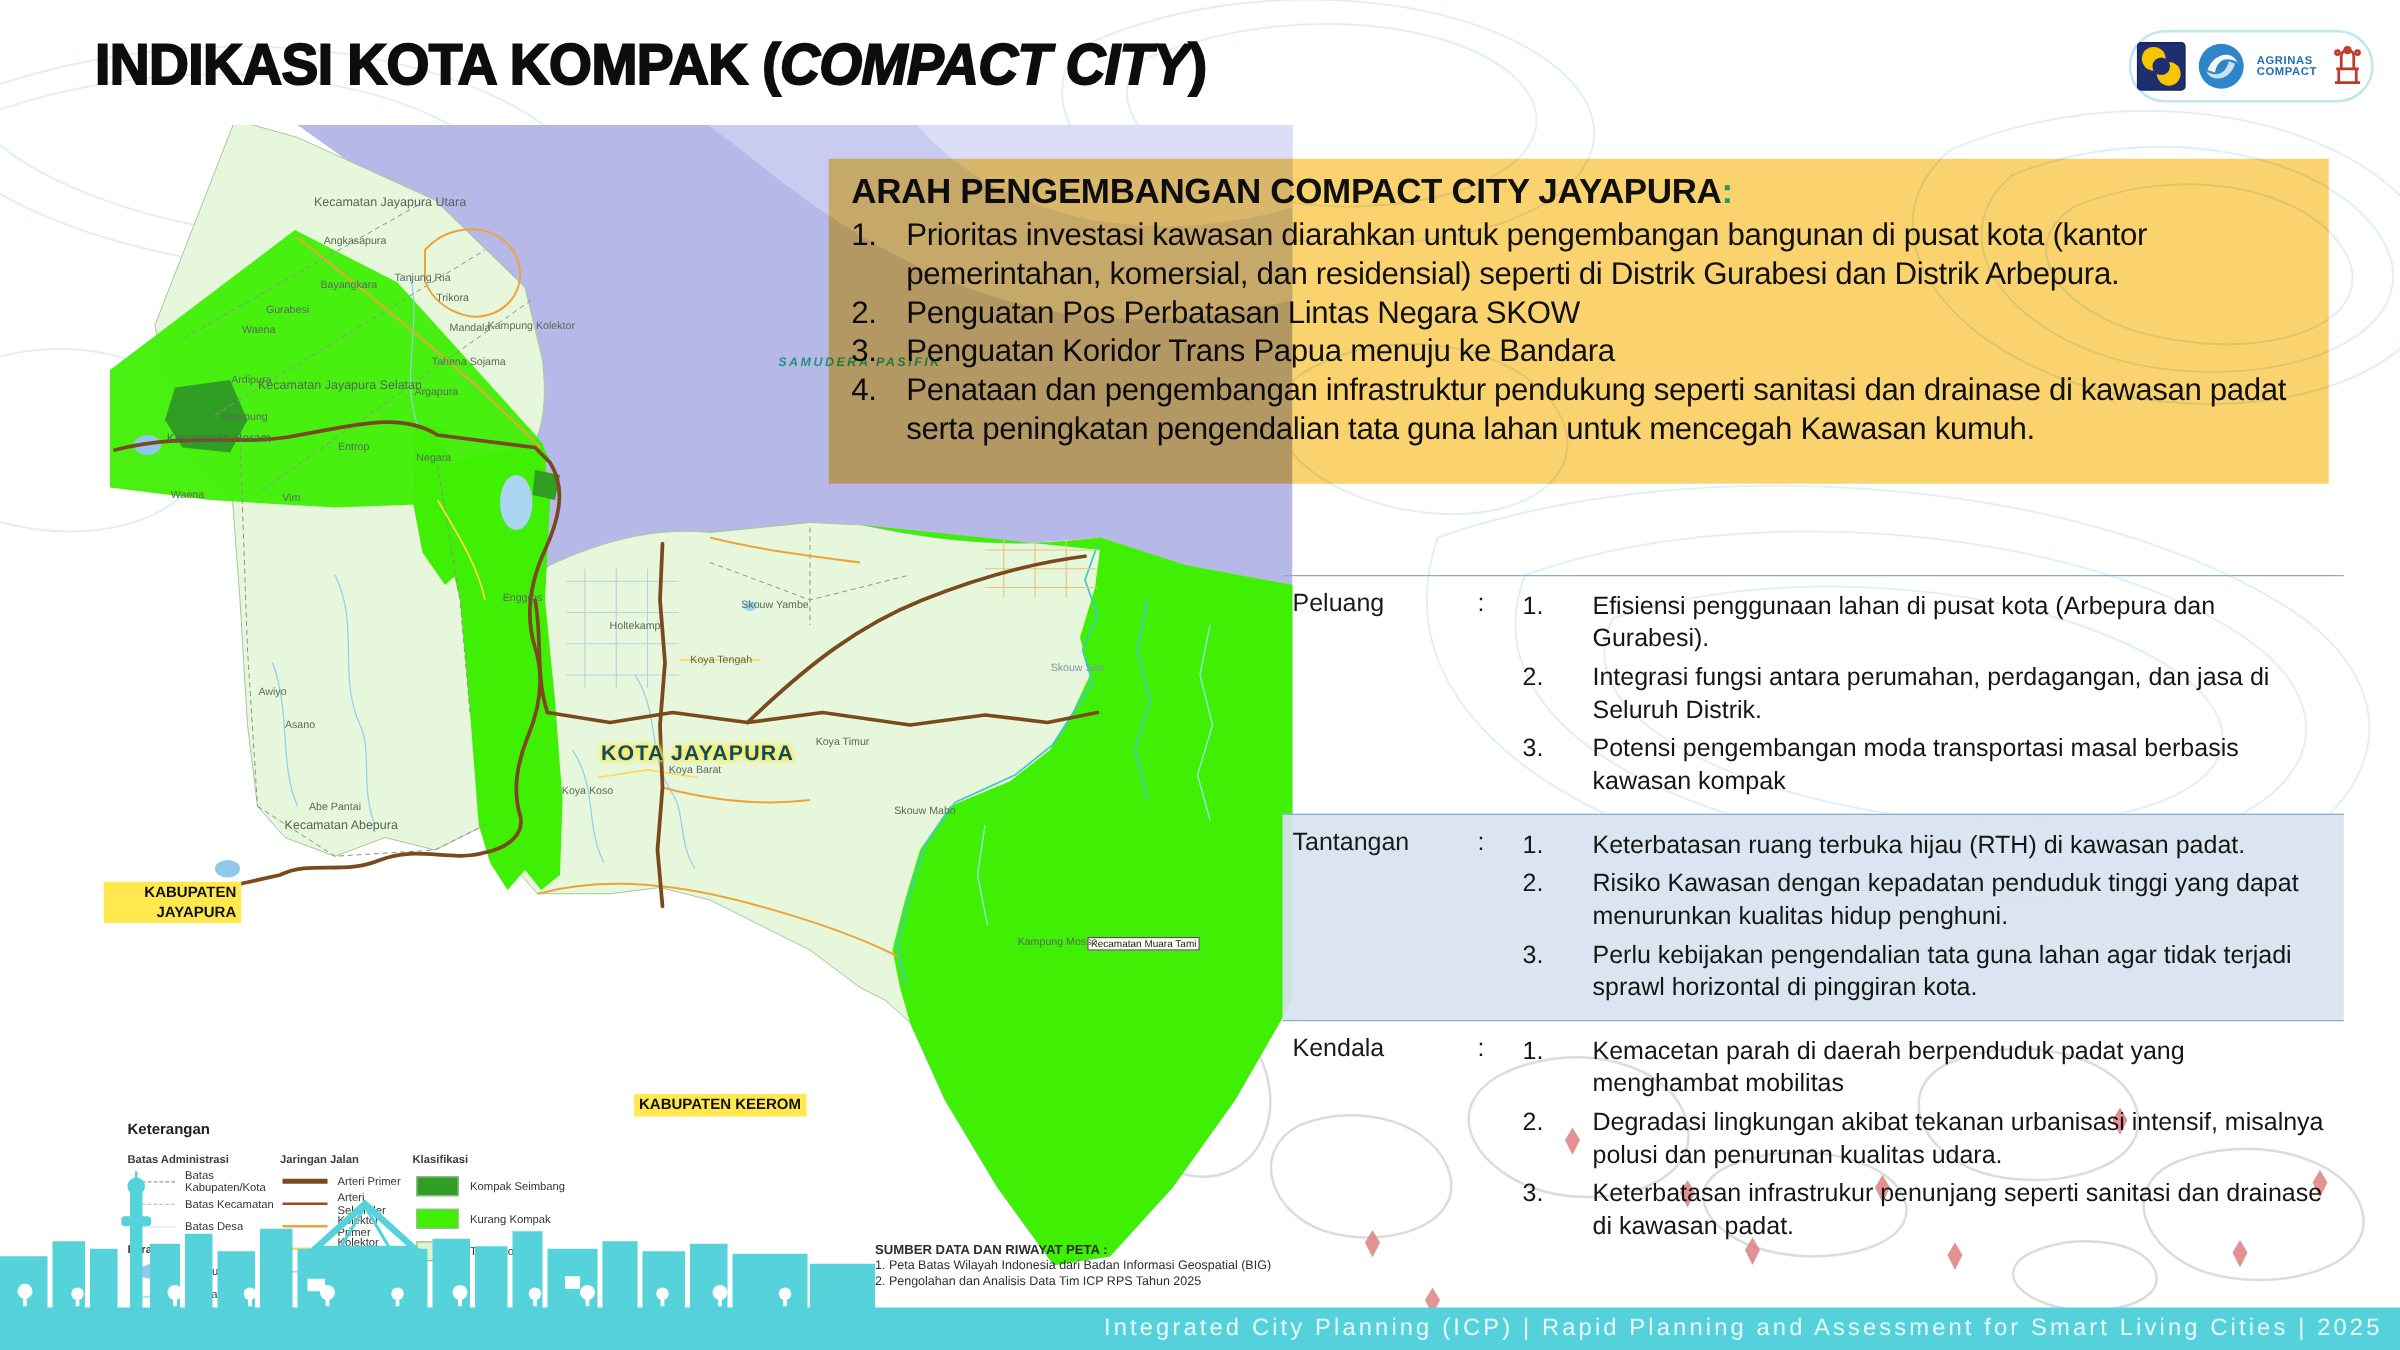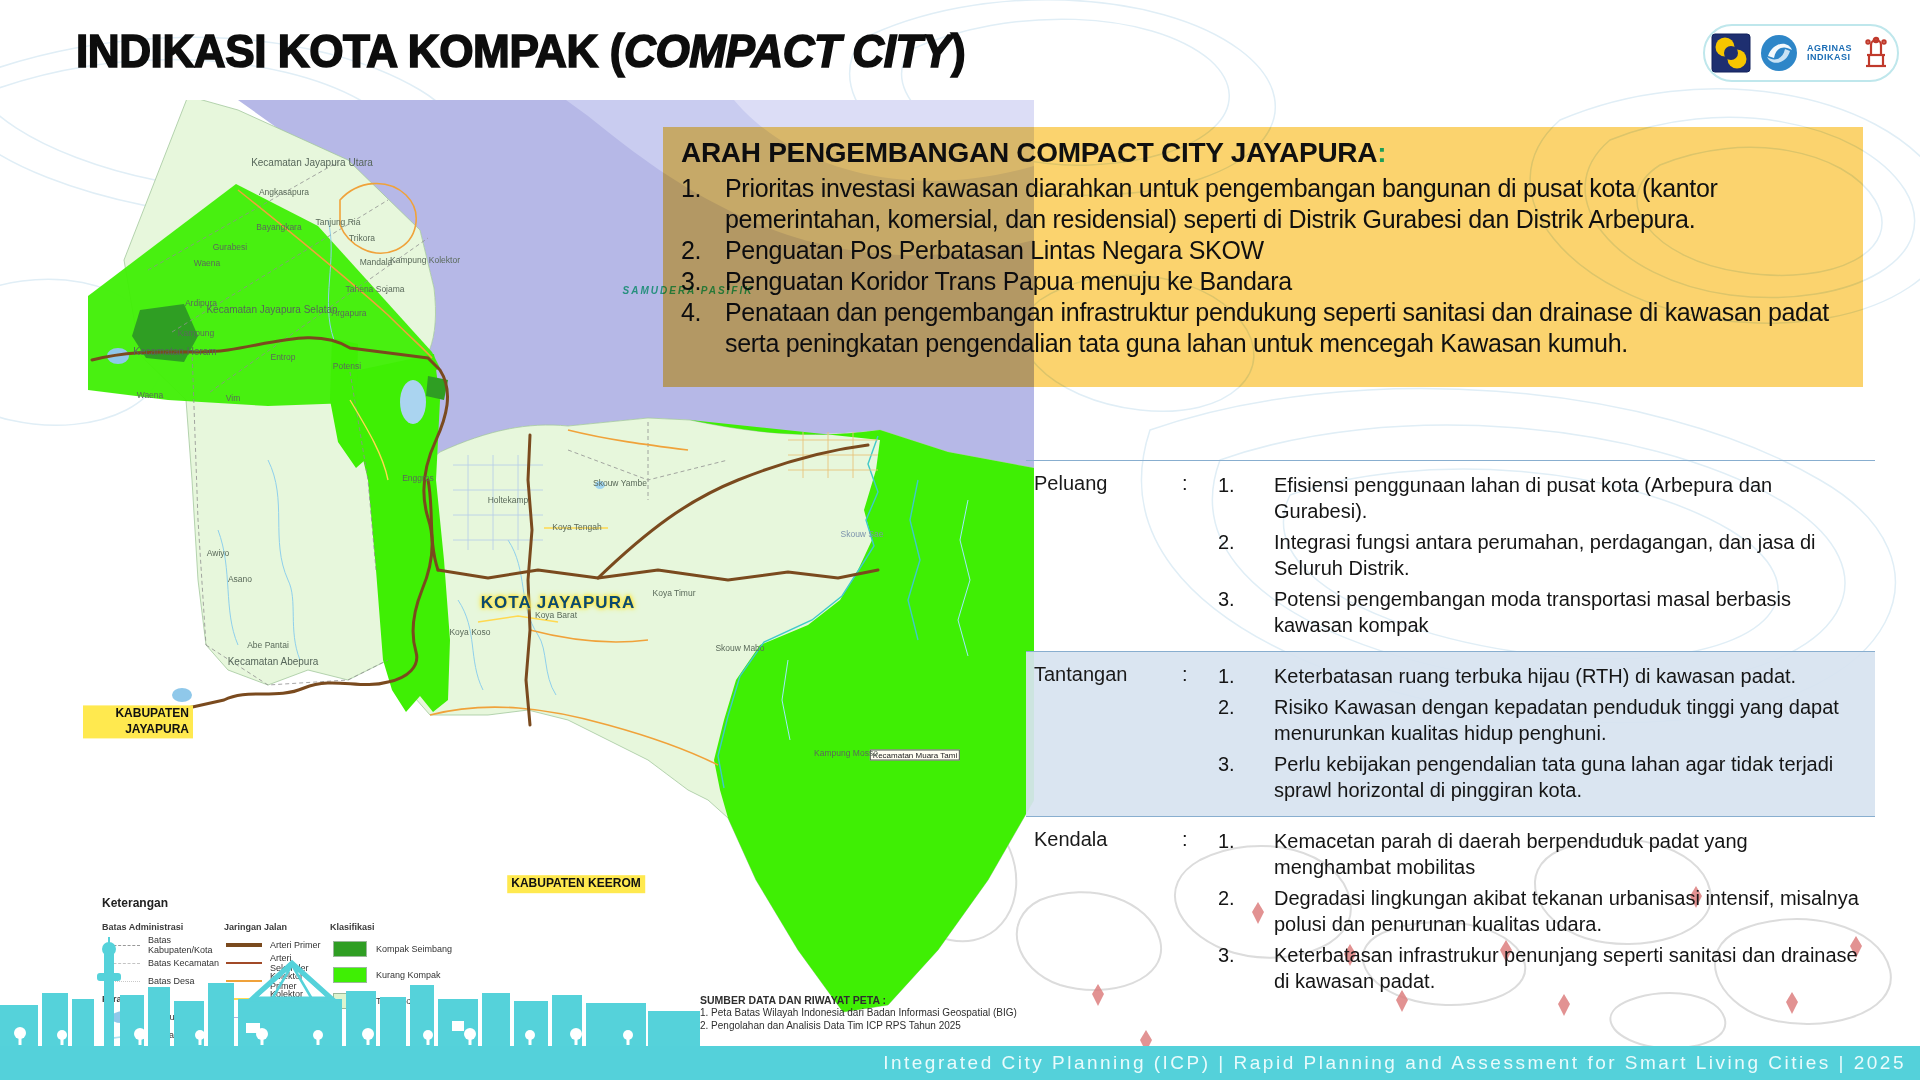--- a/index.html
+++ b/index.html
@@ -230,21 +230,21 @@
     <span class="ml kec" style="left:184px; top:209px;">Kecamatan Jayapura Selatan</span>
     <span class="ml" style="left:113px; top:203px;">Ardipura</span>
     <span class="ml" style="left:108px; top:233px;">Kampung</span>
     <span class="ml kec" style="left:87px; top:251px;">Kecamatan Heram</span>
     <span class="ml" style="left:195px; top:257px;">Entrop</span>
     <span class="ml" style="left:145px; top:298px;">Vim</span>
     <span class="ml" style="left:62px; top:295px;">Waena</span>
     <span class="ml" style="left:337px; top:160px;">Kampung Kolektor</span>
     <span class="ml" style="left:287px; top:189px;">Tahena Sojama</span>
     <span class="ml" style="left:261px; top:213px;">Argapura</span>
-    <span class="ml" style="left:259px; top:266px;">Potensi</span>
+    <span class="ml" style="left:259px; top:266px;">Negara</span>
     <span class="ml" style="left:288px; top:162px;">Mandala</span>
     <span class="ml" style="left:274px; top:138px;">Trikora</span>
     <span class="ml blue" style="left:774px; top:434px;">Skouw Sae</span>
     <span class="ml" style="left:532px; top:383px;">Skouw Yambe</span>
     <span class="ml" style="left:489px; top:427px;">Koya Tengah</span>
     <span class="ml" style="left:420px; top:400px;">Holtekamp</span>
     <span class="ml" style="left:330px; top:378px;">Enggros</span>
     <span class="ml kec" style="left:185px; top:561px;">Kecamatan Abepura</span>
     <span class="ml" style="left:180px; top:545px;">Abe Pantai</span>
     <span class="ml" style="left:382px; top:532px;">Koya Koso</span>
@@ -371,21 +371,21 @@
       <circle cx="20" cy="20" r="7" fill="#1e2f70"></circle>
       <rect x="1" y="1" width="38" height="38" rx="3" fill="none" stroke="#13235c"></rect>
     </svg>
     <svg width="38" height="38" viewBox="-19 -19 38 38">
       <circle r="18" fill="#2e86c8"></circle>
       <path d="M -11,3 C -6,-11 9,-13 13,-3 C 5,-8 -3,-6 -5,5 Z" fill="#ffffff" opacity="0.95"></path>
       <path d="M 11,-2 C 7,12 -8,13 -12,4 C -4,9 4,6 6,-4 Z" fill="#d9ecf8" opacity="0.9"></path>
     </svg>
     <div class="ag-text">
       <div>AGRINAS</div>
-      <div>INDIKASI</div>
+      <div>COMPACT</div>
     </div>
     <svg width="30" height="36" viewBox="0 0 30 36">
       <g stroke="#c0392b" stroke-width="2.2" fill="none">
         <path d="M 5,31 H 25"></path>
         <path d="M 8,31 V 20 M 22,31 V 20"></path>
         <path d="M 6,20 H 24"></path>
         <path d="M 10,20 V 10 a 5,5 0 0 1 10,0 V 20"></path>
         <circle cx="15" cy="5" r="2.2"></circle>
         <circle cx="7" cy="7" r="1.6"></circle>
         <circle cx="23" cy="7" r="1.6"></circle>

